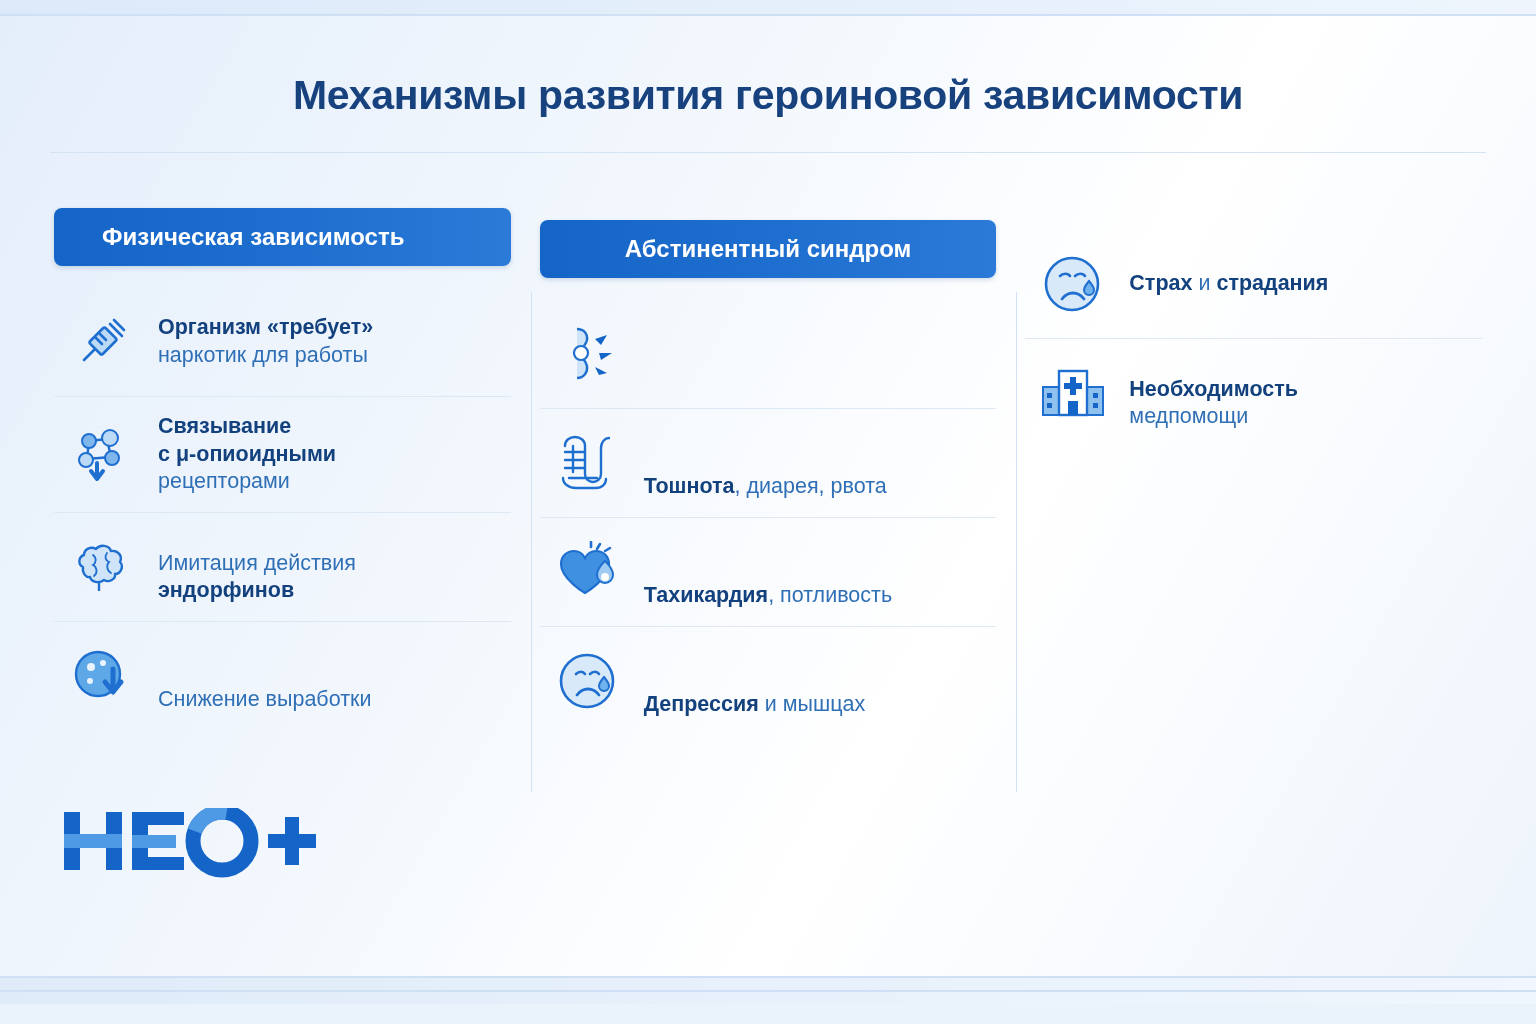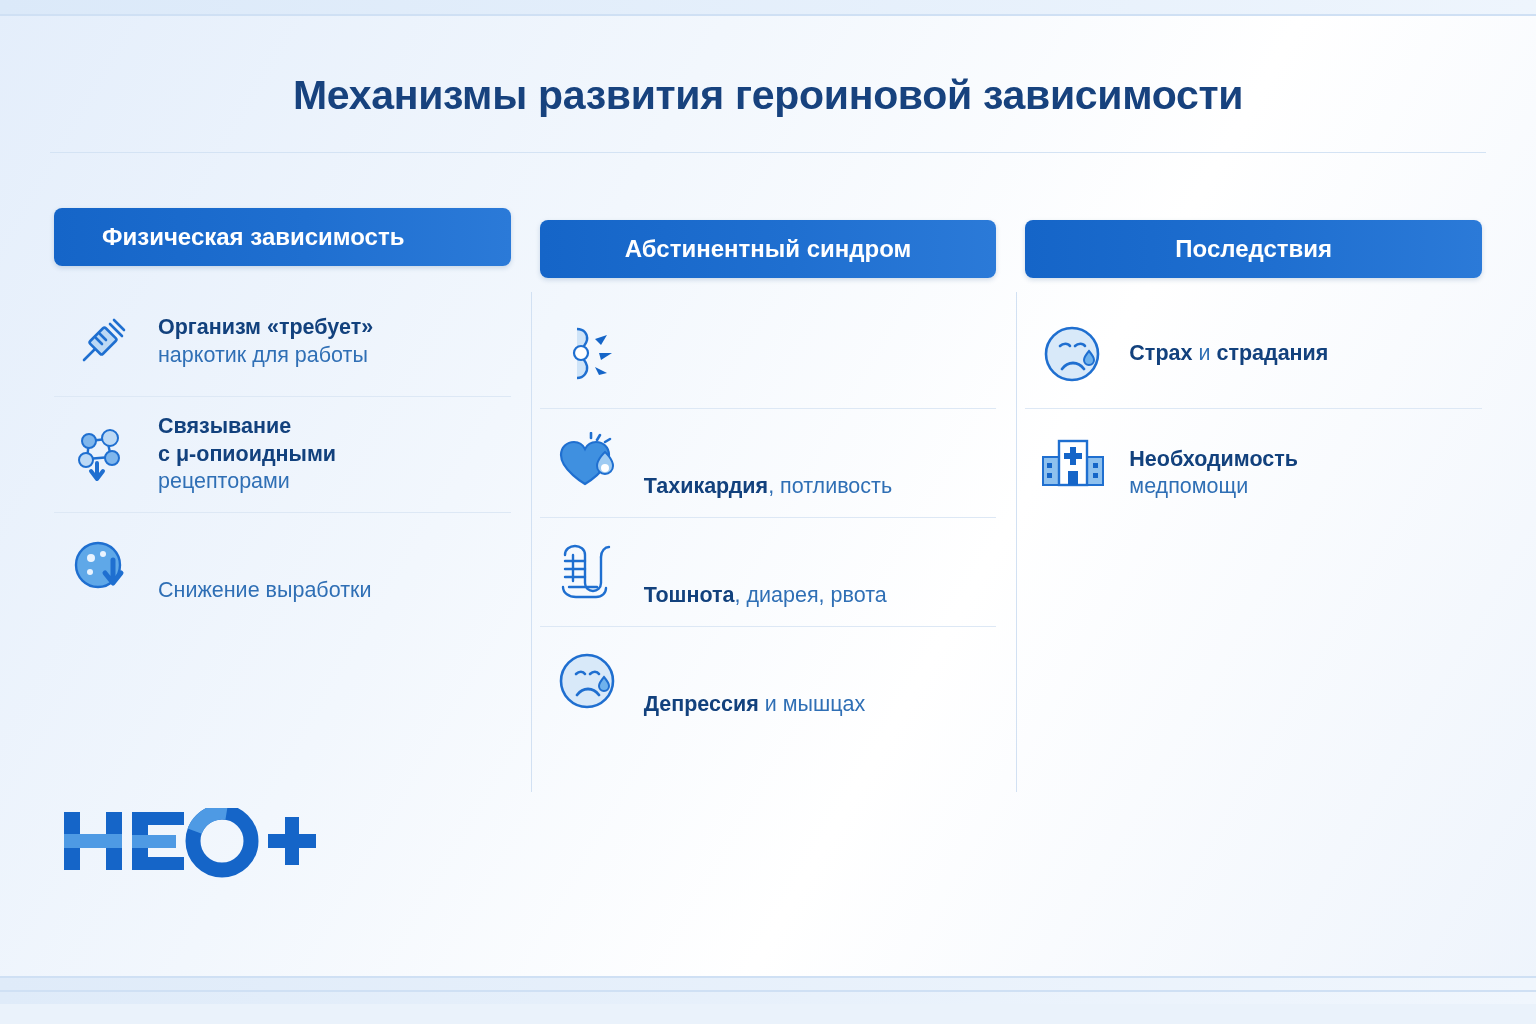--- a/index.html
+++ b/index.html
@@ -194,20 +194,36 @@
               <path d="M28 38 L28 52 M22 46 L28 54 L34 46" stroke="#1f6fd0" stroke-width="4" fill="none" stroke-linecap="round" stroke-linejoin="round"></path>
             </svg>
           </span>
           <span class="txt">
             <span class="ln"><b>Связывание</b></span>
             <span class="ln"><b>с μ-опиоидными</b></span>
             <span class="ln">рецепторами</span>
           </span>
         </div>
 
+        <div class="item">
+          <span class="icon">
+            <svg width="66" height="60" viewBox="0 0 66 60">
+              <path d="M14 30c-5-2-5-10 1-12 0-6 7-9 12-6 4-5 13-4 15 2 7-1 12 5 9 11 4 4 1 12-5 12 1 5-6 9-11 6-5 4-13 2-14-3-4 1-8-4-7-10z" fill="#cfe4f8" stroke="#1f6fd0" stroke-width="2.4" stroke-linejoin="round"></path>
+              <g stroke="#1f6fd0" stroke-width="1.8" fill="none" stroke-linecap="round">
+                <path d="M24 18c4 3 3 8 0 10 4 2 5 8 1 11"></path>
+                <path d="M38 16c-3 4-1 8 2 9-3 3-2 9 2 11"></path>
+              </g>
+              <path d="M30 46v8" stroke="#1f6fd0" stroke-width="2.4"></path>
+            </svg>
+          </span>
+          <span class="txt">
+            <span class="ln">Имитация действия</span>
+            <span class="ln"><b>эндорфинов</b></span>
+          </span>
+        </div>
 
         <div class="item">
           <span class="icon">
             <svg width="66" height="66" viewBox="0 0 66 66">
               <circle cx="29" cy="31" r="22" fill="#5fa8e8" stroke="#1f6fd0" stroke-width="2.4"></circle>
               <circle cx="22" cy="24" r="4" fill="#eaf4ff"></circle>
               <circle cx="34" cy="20" r="3" fill="#eaf4ff"></circle>
               <circle cx="21" cy="38" r="3" fill="#eaf4ff"></circle>
               <path d="M44 26 L44 46 M36 39 L44 49 L52 39" stroke="#1f6fd0" stroke-width="5" fill="none" stroke-linecap="round" stroke-linejoin="round"></path>
             </svg>
@@ -228,20 +244,38 @@
           <span class="icon">
             <svg width="66" height="66" viewBox="0 0 66 66">
               <path d="M22 8c7 0 11 5 10 11-1 6-6 7-6 13 0 6 5 7 6 13 1 6-3 12-10 12" fill="#cfe4f8" stroke="#1f6fd0" stroke-width="2.4"></path>
               <circle cx="26" cy="32" r="7" fill="#ffffff" stroke="#1f6fd0" stroke-width="2.2"></circle>
               <g fill="#1565c8">
                 <polygon points="40,18 52,14 46,24"></polygon>
                 <polygon points="44,32 57,32 46,39"></polygon>
                 <polygon points="40,46 52,52 44,54"></polygon>
               </g>
             </svg>
+          </span>
+        </div>
+
+        <div class="item">
+          <span class="icon">
+            <svg width="70" height="62" viewBox="0 0 70 62">
+              <g fill="none" stroke="#1f6fd0" stroke-width="2.4" stroke-linecap="round">
+                <path d="M12 14c0-6 5-9 10-9s10 3 10 9v28c0 5 4 8 8 8s8-3 8-8V16"></path>
+                <path d="M20 14v26"></path>
+                <path d="M12 20h20 M12 28h20 M12 36h20"></path>
+                <path d="M48 16c0-6 4-10 8-10"></path>
+                <path d="M10 46c0 6 6 10 13 10h20c6 0 10-4 10-9"></path>
+                <path d="M16 46h28"></path>
+              </g>
+            </svg>
+          </span>
+          <span class="txt">
+            <span class="ln"><b>Тошнота</b><span>, диарея, рвота</span></span>
           </span>
         </div>
 
         <div class="item">
           <span class="icon">
             <svg width="70" height="62" viewBox="0 0 70 62">
               <path d="M32 52S8 38 8 23c0-8 6-13 13-13 5 0 9 3 11 7 2-4 6-7 11-7 7 0 13 5 13 13 0 15-24 29-24 29z" fill="#3f90e0" stroke="#1f6fd0" stroke-width="2.2"></path>
               <path d="M44 34c0-7 8-14 8-14s8 7 8 14a8 8 0 0 1-16 0z" fill="#9fcbf2" stroke="#1f6fd0" stroke-width="2"></path>
               <circle cx="52" cy="36" r="4" fill="#ffffff"></circle>
               <g stroke="#1f6fd0" stroke-width="2.6" stroke-linecap="round">
@@ -251,56 +285,37 @@
               </g>
             </svg>
           </span>
           <span class="txt">
             <span class="ln"><b>Тахикардия</b><span>, потливость</span></span>
           </span>
         </div>
 
         <div class="item">
           <span class="icon">
-            <svg width="70" height="62" viewBox="0 0 70 62">
-              <g fill="none" stroke="#1f6fd0" stroke-width="2.4" stroke-linecap="round">
-                <path d="M12 14c0-6 5-9 10-9s10 3 10 9v28c0 5 4 8 8 8s8-3 8-8V16"></path>
-                <path d="M20 14v26"></path>
-                <path d="M12 20h20 M12 28h20 M12 36h20"></path>
-                <path d="M48 16c0-6 4-10 8-10"></path>
-                <path d="M10 46c0 6 6 10 13 10h20c6 0 10-4 10-9"></path>
-                <path d="M16 46h28"></path>
-              </g>
-            </svg>
-          </span>
-          <span class="txt">
-            <span class="ln"><b>Тошнота</b><span>, диарея, рвота</span></span>
-          </span>
-        </div>
-
-        <div class="item">
-          <span class="icon">
             <svg width="68" height="68" viewBox="0 0 68 68">
               <circle cx="33" cy="34" r="26" fill="#d8e9f9" stroke="#1f6fd0" stroke-width="2.6"></circle>
               <path d="M22 27c3-3 7-3 9 0" stroke="#1f6fd0" stroke-width="2.6" fill="none" stroke-linecap="round"></path>
               <path d="M36 27c3-3 7-3 9 0" stroke="#1f6fd0" stroke-width="2.6" fill="none" stroke-linecap="round"></path>
               <path d="M23 48c6-8 16-8 22 0" stroke="#1f6fd0" stroke-width="2.8" fill="none" stroke-linecap="round"></path>
               <path d="M50 30c0 0 5 6 5 9a5 5 0 0 1-10 0c0-3 5-9 5-9z" fill="#6fb2ec" stroke="#1f6fd0" stroke-width="2"></path>
             </svg>
           </span>
           <span class="txt">
             <span class="ln"><b>Депрессия</b><span> и мышцах</span></span>
           </span>
         </div>
 
       </div>
     </div>
 
     <div class="col col-consequences">
-      <div class="col-header center">Последствия</div>
       <div class="items">
 
         <div class="item">
           <span class="icon">
             <svg width="68" height="68" viewBox="0 0 68 68">
               <circle cx="33" cy="34" r="26" fill="#d8e9f9" stroke="#1f6fd0" stroke-width="2.6"></circle>
               <path d="M21 26c3-3 8-3 10 0" stroke="#1f6fd0" stroke-width="2.6" fill="none" stroke-linecap="round"></path>
               <path d="M36 26c3-3 8-3 10 0" stroke="#1f6fd0" stroke-width="2.6" fill="none" stroke-linecap="round"></path>
               <path d="M23 49c6-8 16-8 22 0" stroke="#1f6fd0" stroke-width="2.8" fill="none" stroke-linecap="round"></path>
               <path d="M50 31c0 0 5 6 5 9a5 5 0 0 1-10 0c0-3 5-9 5-9z" fill="#6fb2ec" stroke="#1f6fd0" stroke-width="2"></path>

